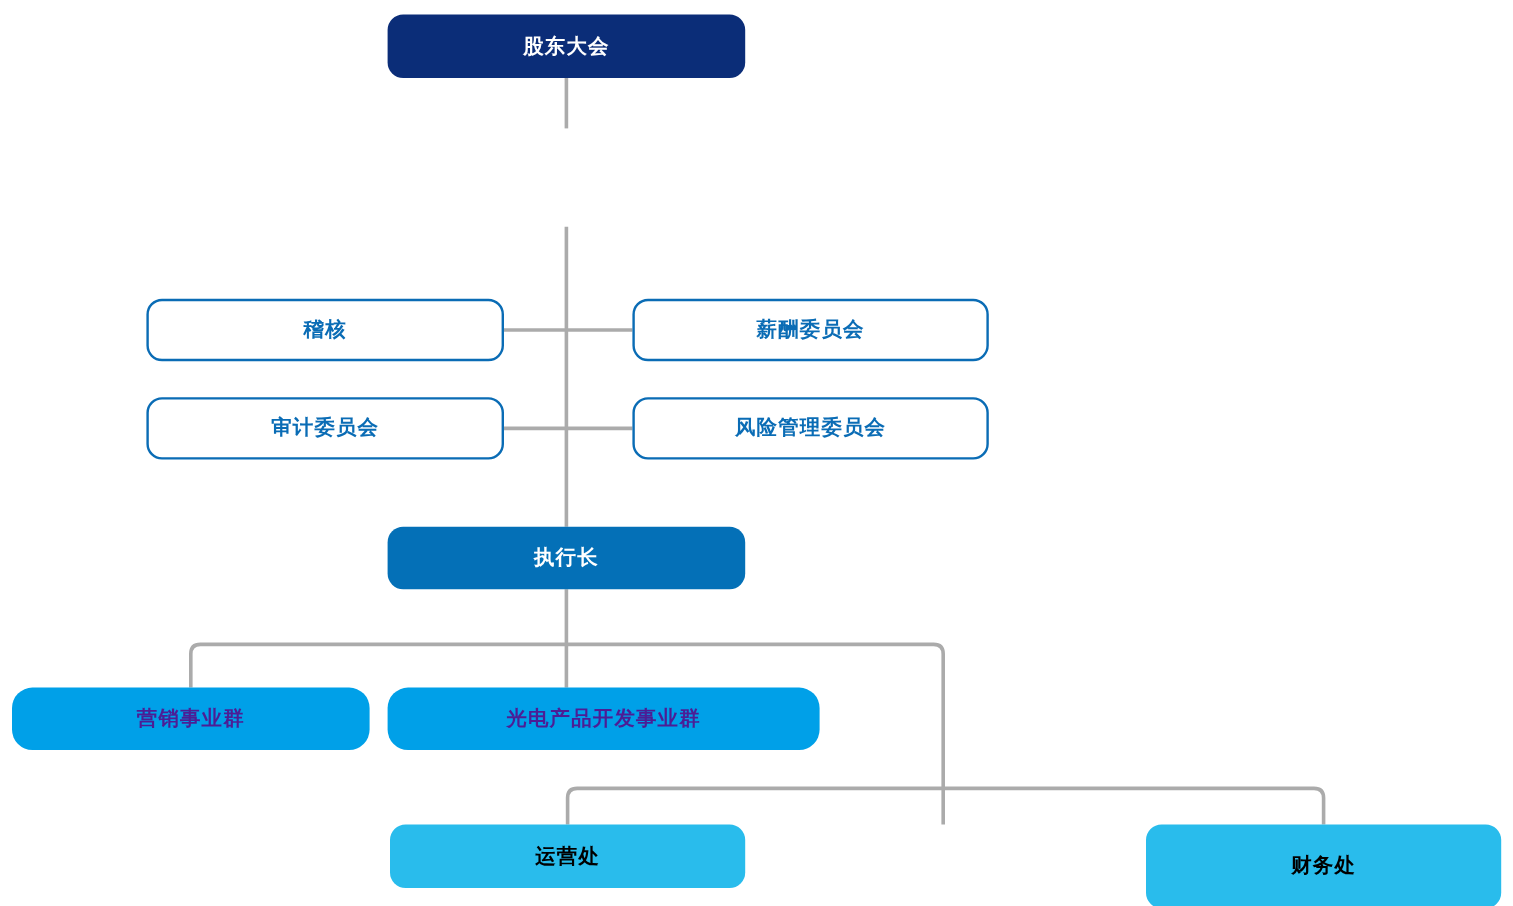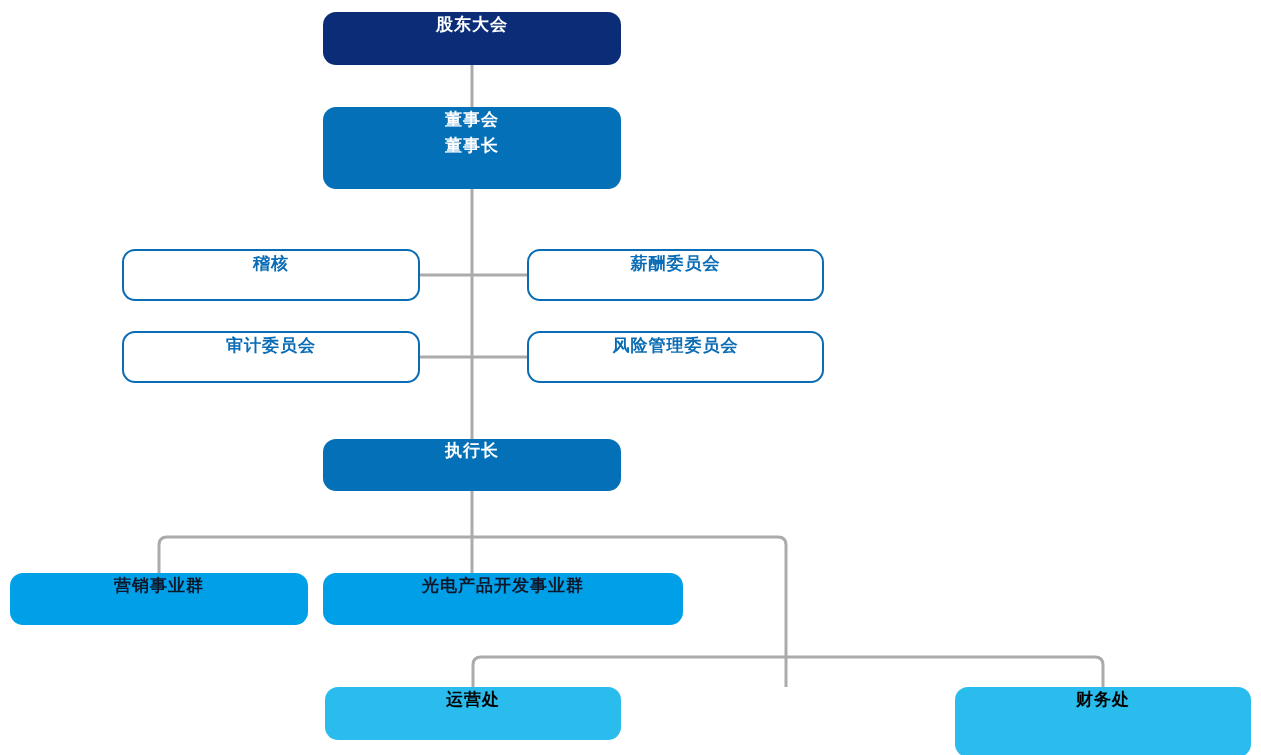--- a/index.html
+++ b/index.html
@@ -21,32 +21,32 @@
     top: 0;
     width: 1261px;
     height: 755px;
   }
   .node {
     position: absolute;
     box-sizing: border-box;
     display: flex;
     flex-direction: column;
     align-items: center;
-    justify-content: flex-start;
+    justify-content: center;
     text-align: center;
     font-weight: bold;
     font-size: 17px;
     letter-spacing: 1px;
     border-radius: 13px;
     line-height: 1.5;
   }
   .node-navy   { background: #0b2d78; color: #ffffff; }
   .node-blue   { background: #0470b7; color: #ffffff; }
   .node-outline{ background: #ffffff; color: #0a6cb5; border: 2.5px solid #0a6cb5; }
-  .node-bright { background: #00a0e8; color: #0f172a; }
+  .node-bright { background: #00a0e8; color: #4c1d95; border-radius: 17px; }
   .node-cyan   { background: #29bcec; color: #000000; }
 </style>
 </head>
 <body>
 
 <div class="canvas">
 
   <svg class="connectors" viewBox="0 0 1261 755" xmlns="http://www.w3.org/2000/svg" aria-hidden="true">
     <g stroke="#ababab" stroke-width="3" fill="none">
 
@@ -63,42 +63,38 @@
       <path d="M159 573 L159 545 Q159 537 167 537 L778 537 Q786 537 786 545 L786 687"></path>
 
       <path d="M473 687 L473 665 Q473 657 481 657 L1095 657 Q1103 657 1103 665 L1103 687"></path>
     </g>
   </svg>
 
   <div class="node node-navy" style="left:323px; top:12px; width:298px; height:53px;">
     <span>股东大会</span>
   </div>
 
-  <div class="node node-blue" style="left:323px; top:107px; width:298px; height:82px;">
-    <span>董事会</span>
-    <span>董事长</span>
-  </div>
 
   <div class="node node-outline" style="left:122px; top:249px; width:298px; height:52px;">
     <span>稽核</span>
   </div>
 
   <div class="node node-outline" style="left:527px; top:249px; width:297px; height:52px;">
     <span>薪酬委员会</span>
   </div>
 
   <div class="node node-outline" style="left:122px; top:331px; width:298px; height:52px;">
     <span>审计委员会</span>
   </div>
 
   <div class="node node-outline" style="left:527px; top:331px; width:297px; height:52px;">
     <span>风险管理委员会</span>
   </div>
 
-  <div class="node node-blue" style="left:323px; top:439px; width:298px; height:52px;font-family:Liberation Mono, monospace;">
+  <div class="node node-blue" style="left:323px; top:439px; width:298px; height:52px;">
     <span>执行长</span>
   </div>
 
   <div class="node node-bright" style="left:10px; top:573px; width:298px; height:52px;">
     <span>营销事业群</span>
   </div>
 
   <div class="node node-bright" style="left:323px; top:573px; width:360px; height:52px;">
     <span>光电产品开发事业群</span>
   </div>

